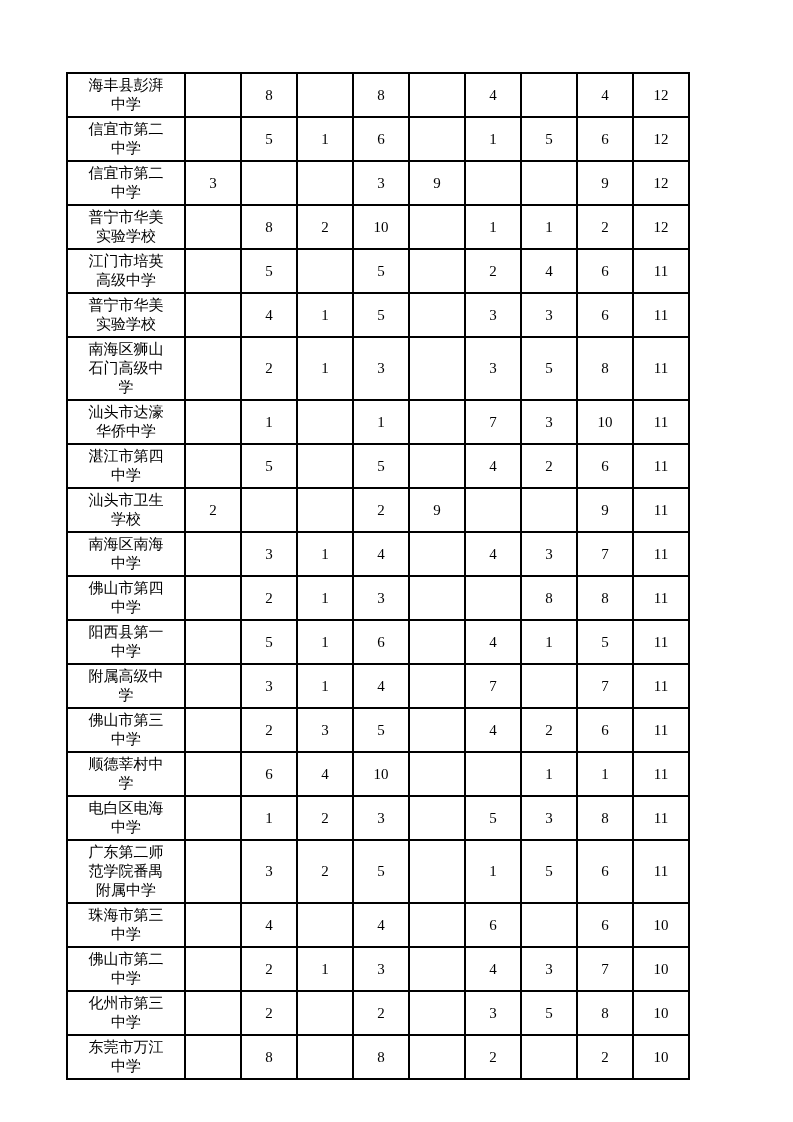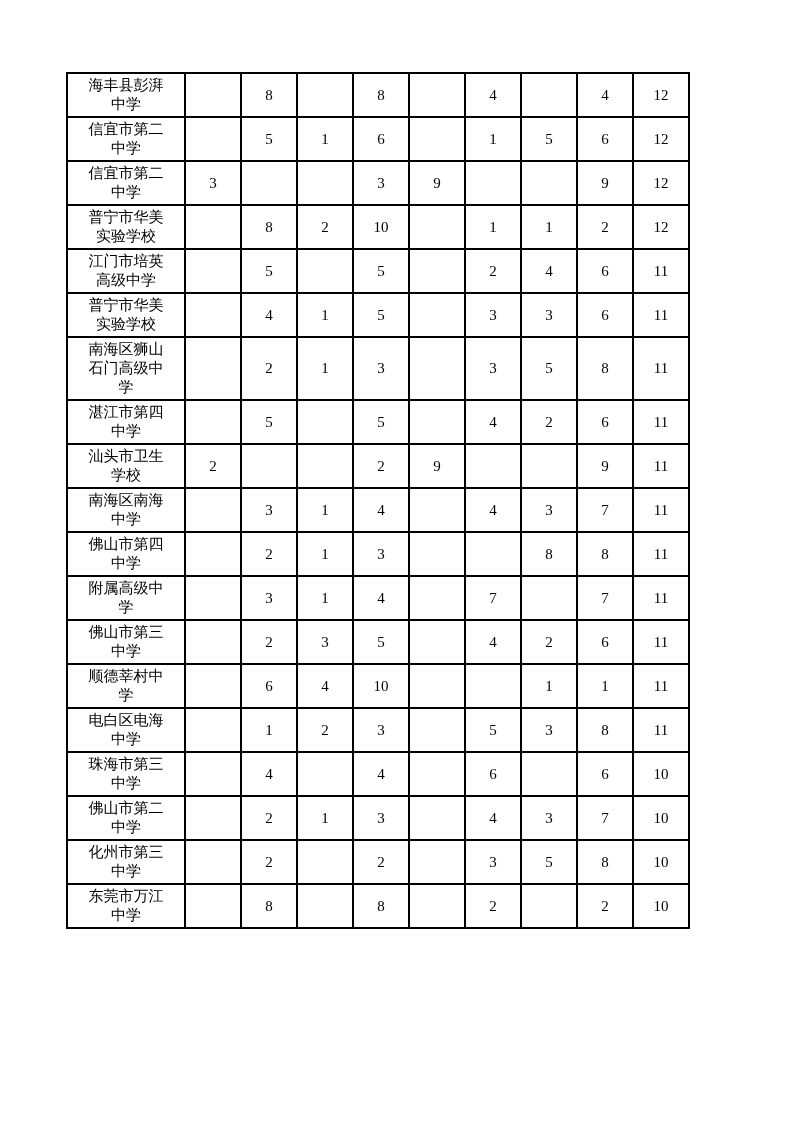--- a/index.html
+++ b/index.html
@@ -138,20 +138,32 @@
           <td class="val">2</td>
           <td class="val">1</td>
           <td class="val">3</td>
           <td class="val"></td>
           <td class="val">3</td>
           <td class="val">5</td>
           <td class="val">8</td>
           <td class="val">11</td>
         </tr>
         <tr>
+          <td class="school">汕头市达濠华侨中学</td>
+          <td class="val"></td>
+          <td class="val">1</td>
+          <td class="val"></td>
+          <td class="val">1</td>
+          <td class="val"></td>
+          <td class="val">7</td>
+          <td class="val">3</td>
+          <td class="val">10</td>
+          <td class="val">11</td>
+        </tr>
+        <tr>
           <td class="school">湛江市第四中学</td>
           <td class="val"></td>
           <td class="val">5</td>
           <td class="val"></td>
           <td class="val">5</td>
           <td class="val"></td>
           <td class="val">4</td>
           <td class="val">2</td>
           <td class="val">6</td>
           <td class="val">11</td>
@@ -186,20 +198,32 @@
           <td class="val">2</td>
           <td class="val">1</td>
           <td class="val">3</td>
           <td class="val"></td>
           <td class="val"></td>
           <td class="val">8</td>
           <td class="val">8</td>
           <td class="val">11</td>
         </tr>
         <tr>
+          <td class="school">阳西县第一中学</td>
+          <td class="val"></td>
+          <td class="val">5</td>
+          <td class="val">1</td>
+          <td class="val">6</td>
+          <td class="val"></td>
+          <td class="val">4</td>
+          <td class="val">1</td>
+          <td class="val">5</td>
+          <td class="val">11</td>
+        </tr>
+        <tr>
           <td class="school">附属高级中学</td>
           <td class="val"></td>
           <td class="val">3</td>
           <td class="val">1</td>
           <td class="val">4</td>
           <td class="val"></td>
           <td class="val">7</td>
           <td class="val"></td>
           <td class="val">7</td>
           <td class="val">11</td>
@@ -231,20 +255,32 @@
         <tr>
           <td class="school">电白区电海中学</td>
           <td class="val"></td>
           <td class="val">1</td>
           <td class="val">2</td>
           <td class="val">3</td>
           <td class="val"></td>
           <td class="val">5</td>
           <td class="val">3</td>
           <td class="val">8</td>
+          <td class="val">11</td>
+        </tr>
+        <tr>
+          <td class="school">广东第二师范学院番禺附属中学</td>
+          <td class="val"></td>
+          <td class="val">3</td>
+          <td class="val">2</td>
+          <td class="val">5</td>
+          <td class="val"></td>
+          <td class="val">1</td>
+          <td class="val">5</td>
+          <td class="val">6</td>
           <td class="val">11</td>
         </tr>
         <tr>
           <td class="school">珠海市第三中学</td>
           <td class="val"></td>
           <td class="val">4</td>
           <td class="val"></td>
           <td class="val">4</td>
           <td class="val"></td>
           <td class="val">6</td>

